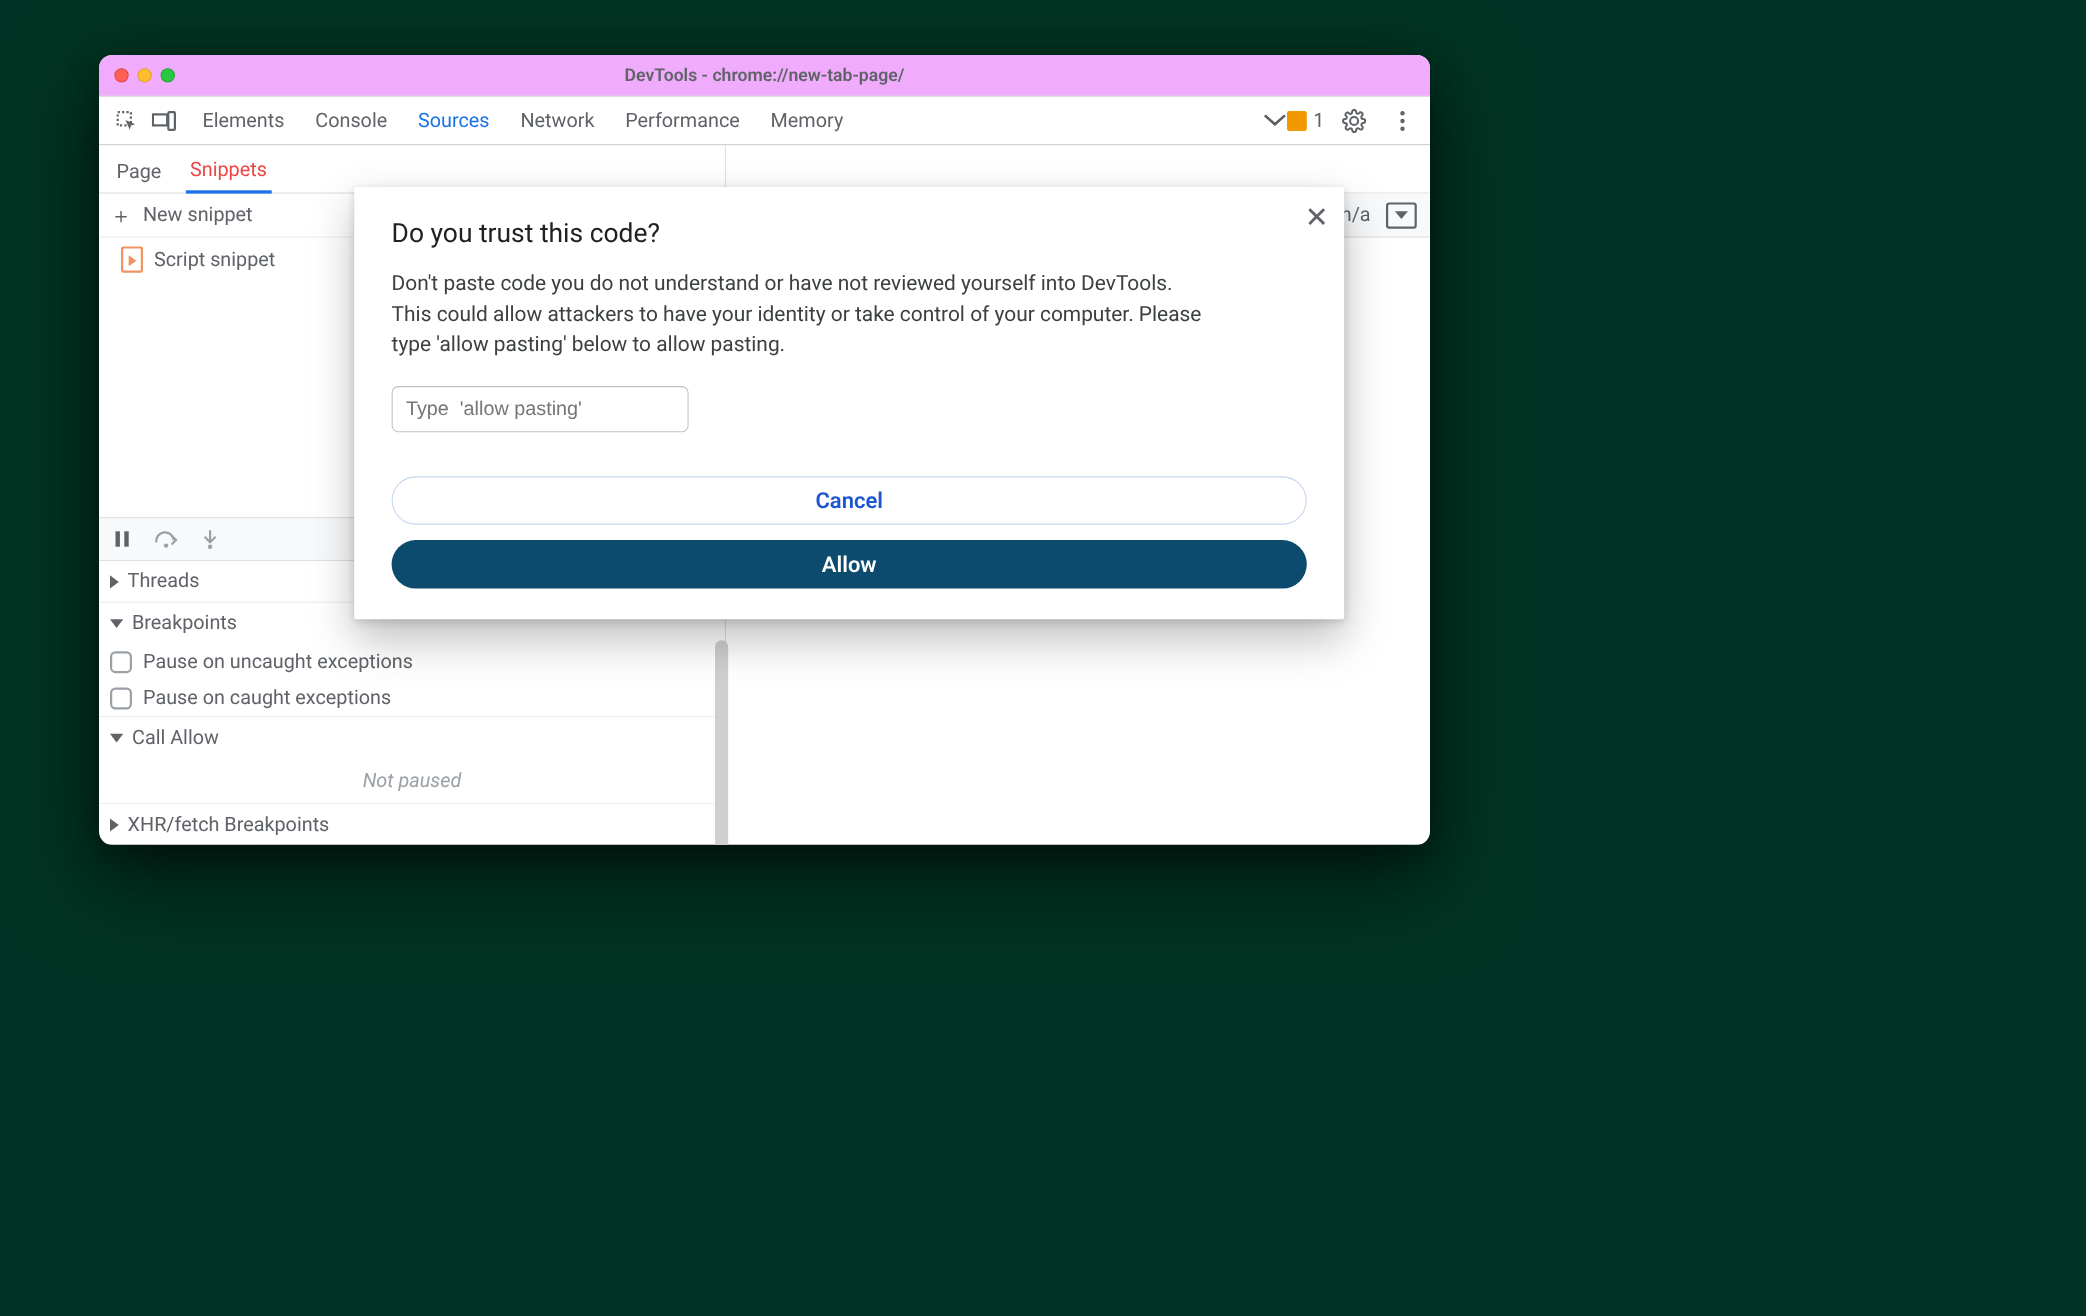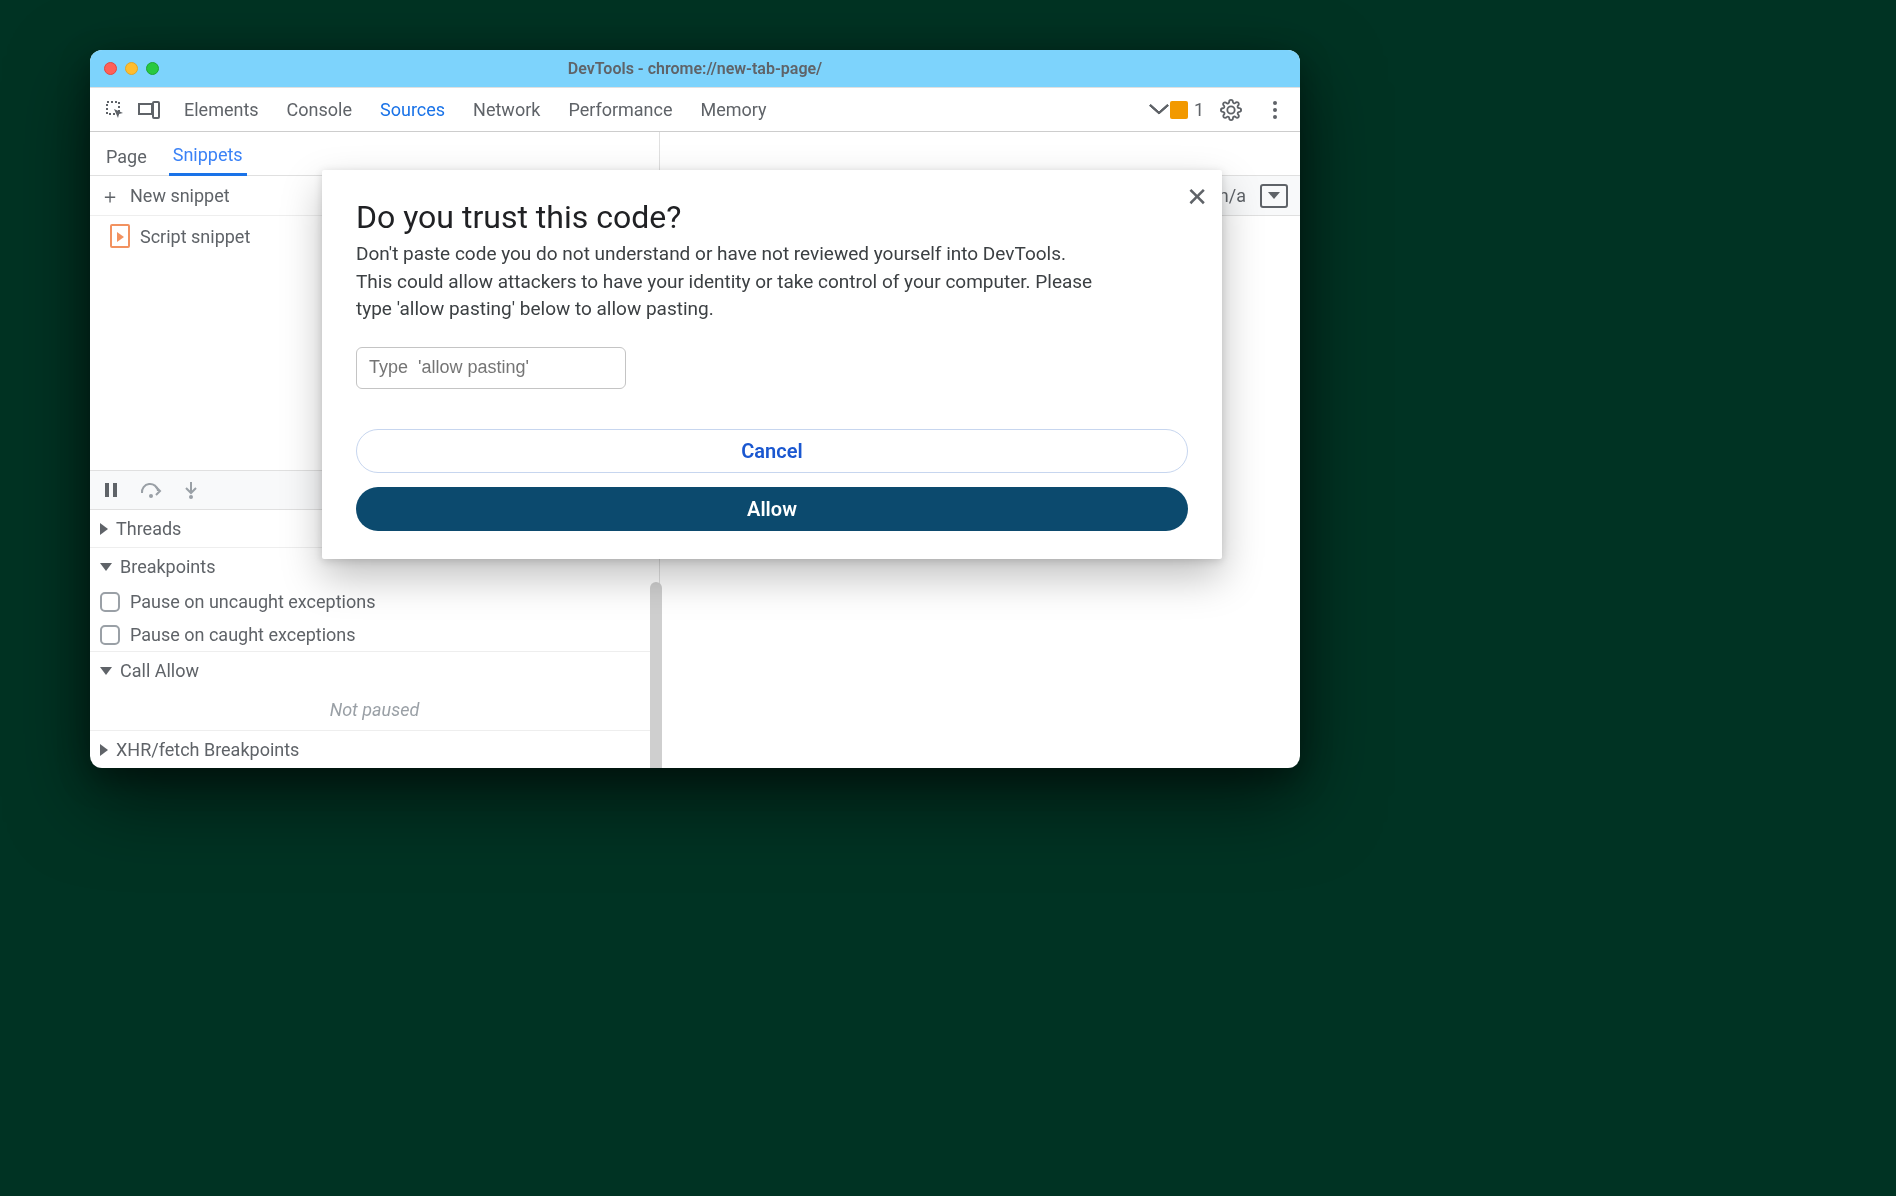--- a/index.html
+++ b/index.html
@@ -14,21 +14,21 @@
     border-radius: 12px;
     box-shadow: 0 30px 80px rgba(0,0,0,0.55), 0 10px 30px rgba(0,0,0,0.35);
     overflow: hidden;
     display: flex; flex-direction: column;
     color: #202124;
   }
 
   
   .titlebar {
     height: 38px;
-    background: #7dd3fc;
+    background: #f0abfc;
     border-bottom: 1px solid #e0e0e0;
     display: flex; align-items: center;
     position: relative;
   }
   .traffic-lights { display: flex; gap: 8px; margin-left: 14px; }
   .tl { width: 13px; height: 13px; border-radius: 50%; }
   .tl-red   { background: #ff5f57; border: 1px solid #e2463f; }
   .tl-yel   { background: #ffbd2e; border: 1px solid #e0a528; }
   .tl-grn   { background: #28c940; border: 1px solid #1fa532; }
   .titlebar-title {
@@ -68,21 +68,21 @@
   
   .subtabs {
     height: 44px;
     border-bottom: 1px solid #e0e0e0;
     display: flex; align-items: flex-end;
     padding: 0 12px;
     gap: 18px;
     font-size: 18px;
   }
   .subtab { padding: 10px 4px 8px; color: #5f6368; }
-  .subtab.active { color: #3b82f6; border-bottom: 3px solid #1a73e8; margin-bottom: -1px; text-align: center; }
+  .subtab.active { color: #ef4444; border-bottom: 3px solid #1a73e8; margin-bottom: -1px; text-align: center; }
 
   
   .body-row { flex: 1; display: flex; min-height: 0; }
   .left-col {
     width: 570px; border-right: 1px solid #e0e0e0;
     display: flex; flex-direction: column;
   }
   .right-col {
     flex: 1; display: flex; flex-direction: column;
   }
@@ -167,21 +167,21 @@
     box-shadow: 0 18px 40px rgba(0,0,0,0.25), 0 2px 8px rgba(0,0,0,0.15);
     border-radius: 2px;
     padding: 28px 34px 28px 34px;
     font-size: 20px;
     color: #202124;
   }
   .dialog-close {
     position: absolute; top: 12px; right: 14px;
     font-size: 26px; color: #5f6368; cursor: pointer;
   }
-  .dialog-title { font-size: 32px; font-weight: 400; margin-bottom: 4px; color: #202124; }
+  .dialog-title { font-size: 24px; font-weight: 400; margin-bottom: 18px; color: #202124; }
   .dialog-text { font-size: 19px; line-height: 1.45; color: #3c4043; margin-bottom: 24px; max-width: 740px; }
   .dialog-input {
     width: 270px; height: 42px;
     border: 1px solid #c4c4c4; border-radius: 6px;
     padding: 0 12px; font-size: 18px; color: #5f6368;
     outline: none;
   }
   .dialog-buttons { display: flex; justify-content: flex-end; gap: 14px; margin-top: 40px; flex-direction: column; }
   .btn {
     min-width: 140px; height: 44px; border-radius: 22px;

